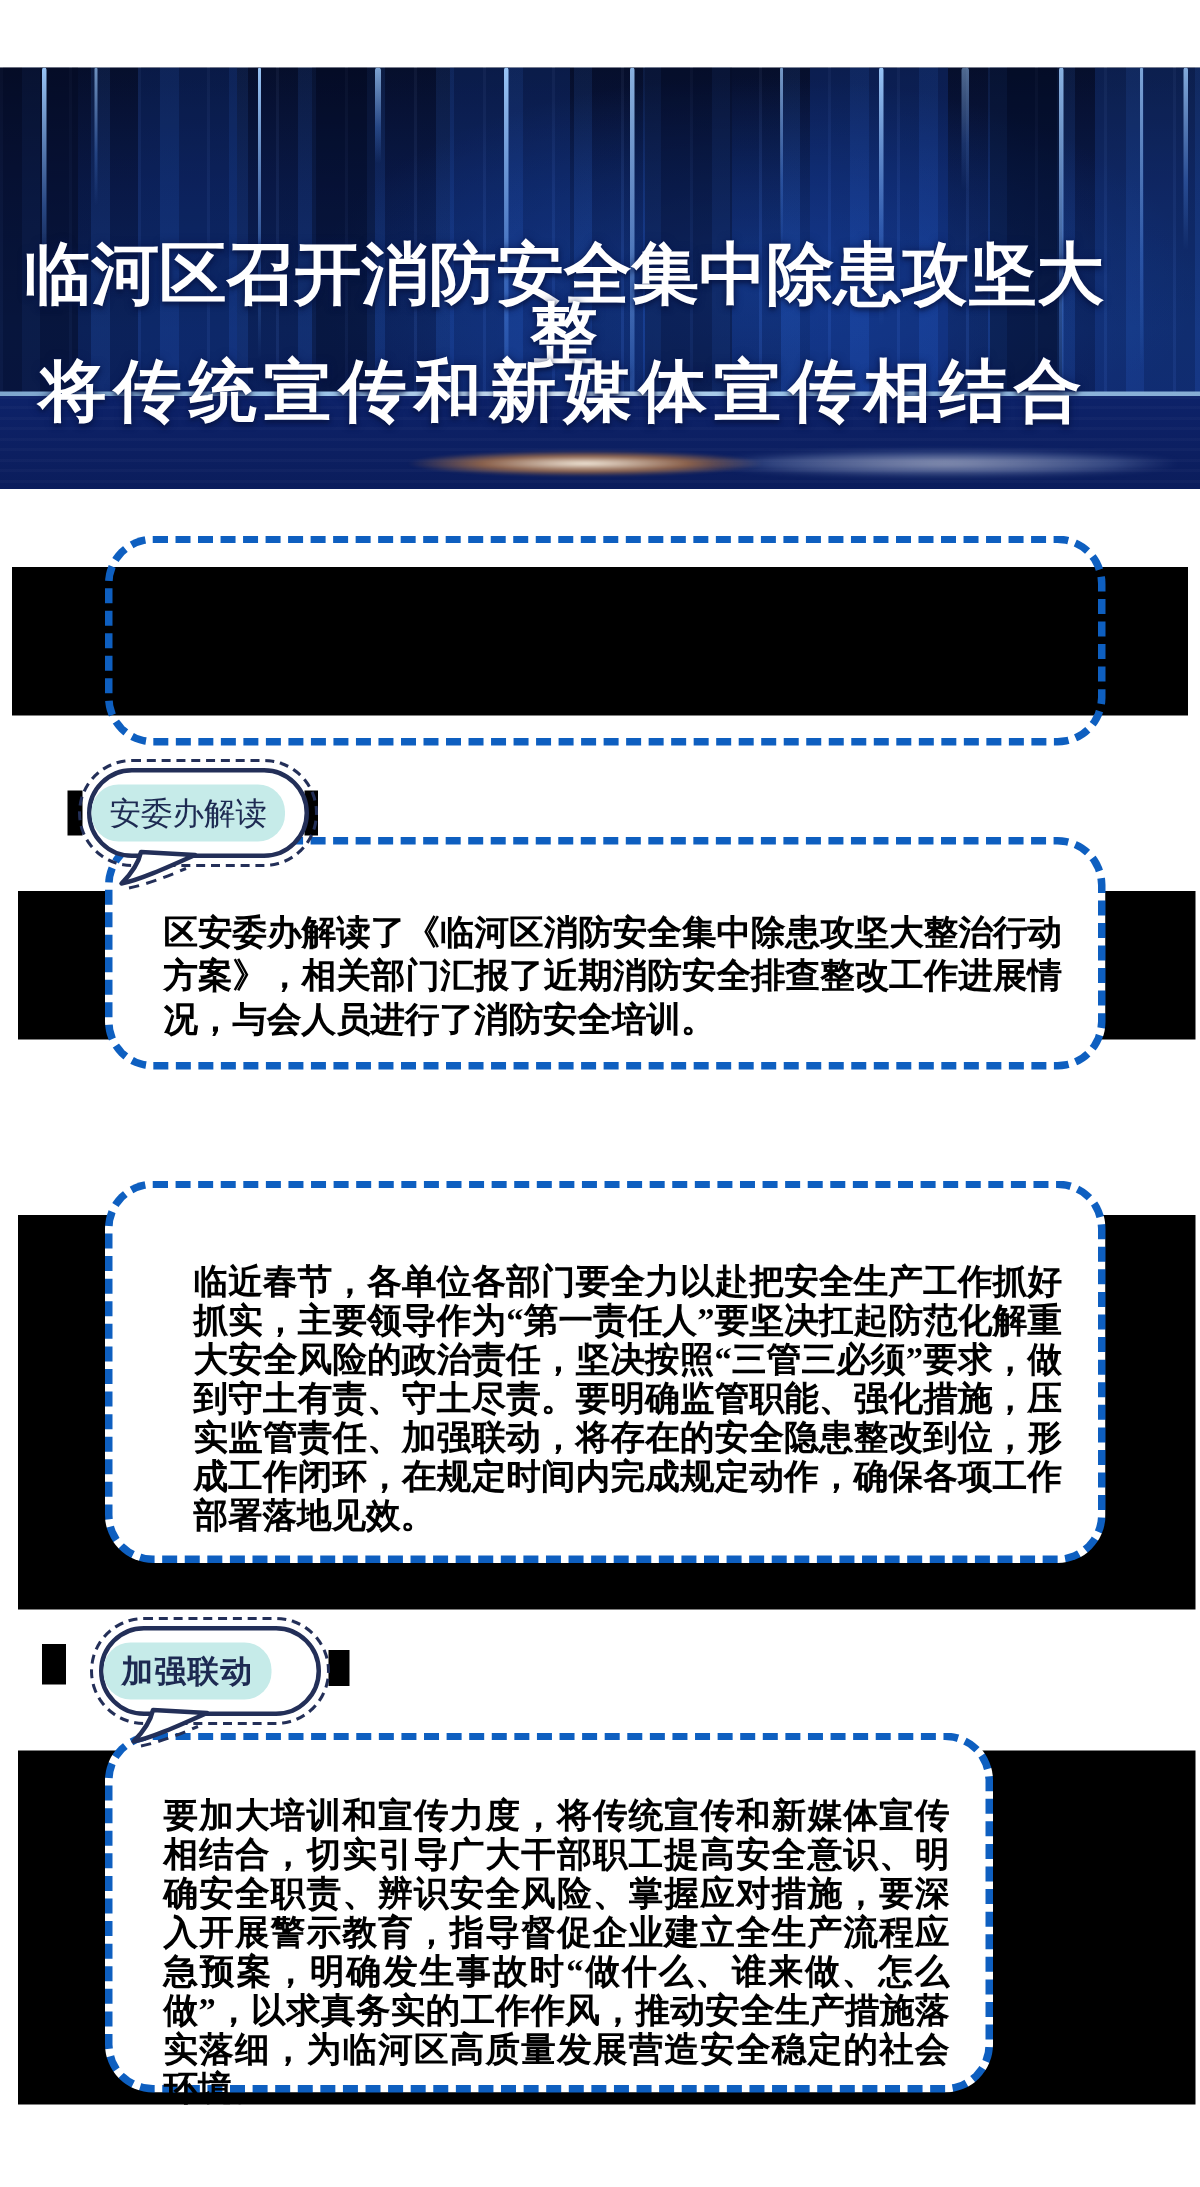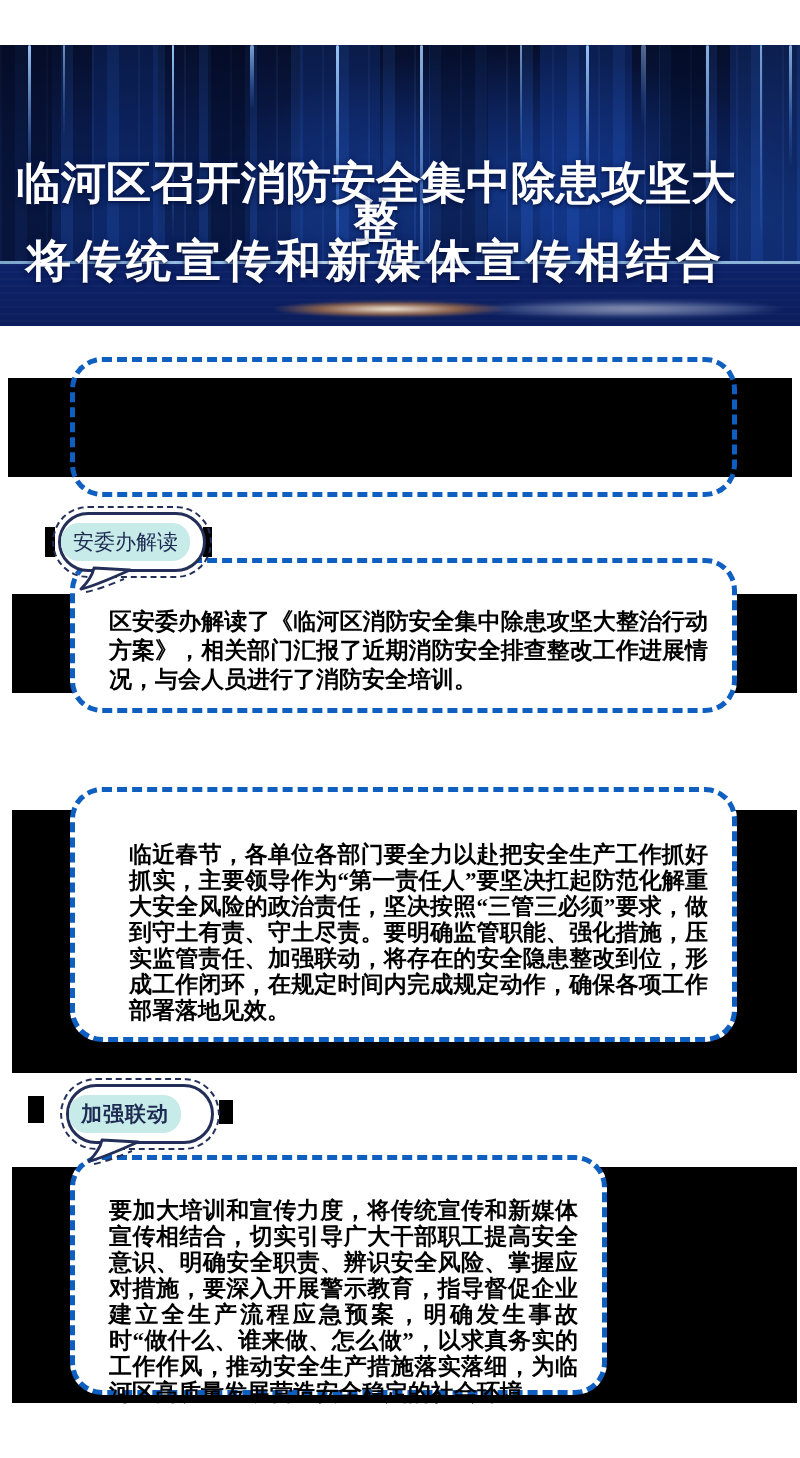--- a/index.html
+++ b/index.html
@@ -61,21 +61,21 @@
   .strip.s2{left:12px;top:594px;width:785px;height:99px;}
   .strip.s3{left:12px;top:810px;width:785px;height:263px;}
   .strip.s4{left:12px;top:1167px;width:785px;height:236px;}
 
   
   .dbox{position:absolute;box-sizing:border-box;border:5px dashed #0e5fc0;border-radius:32px;}
   .dbox.filled{background:#ffffff;}
   .dbox.b1{left:70px;top:357px;width:667px;height:140px;}
   .dbox.b2{left:70px;top:558px;width:667px;height:155px;padding:44px 24px 0 34px;}
   .dbox.b3{left:70px;top:787px;width:667px;height:255px;padding:50px 24px 0 54px;}
-  .dbox.b4{left:70px;top:1155px;width:537px;height:240px;padding:38px 24px 0 34px;}
+  .dbox.b4{left:70px;top:1155px;width:592px;height:240px;padding:38px 24px 0 34px;}
   .para{font-family:"Liberation Serif",serif;font-weight:700;color:#000000;
     font-size:23px;text-align:justify;}
   .dbox.b2 .para{line-height:29px;font-family:Liberation Serif, serif;}
   .dbox.b3 .para{line-height:26px;}
   .dbox.b4 .para{line-height:26px;}
 
   
   .tick{position:absolute;background:#000000;}
   .bubble{position:absolute;width:160px;height:72px;}
   .bubble .dash{position:absolute;left:0;top:0;width:160px;height:72px;box-sizing:border-box;

